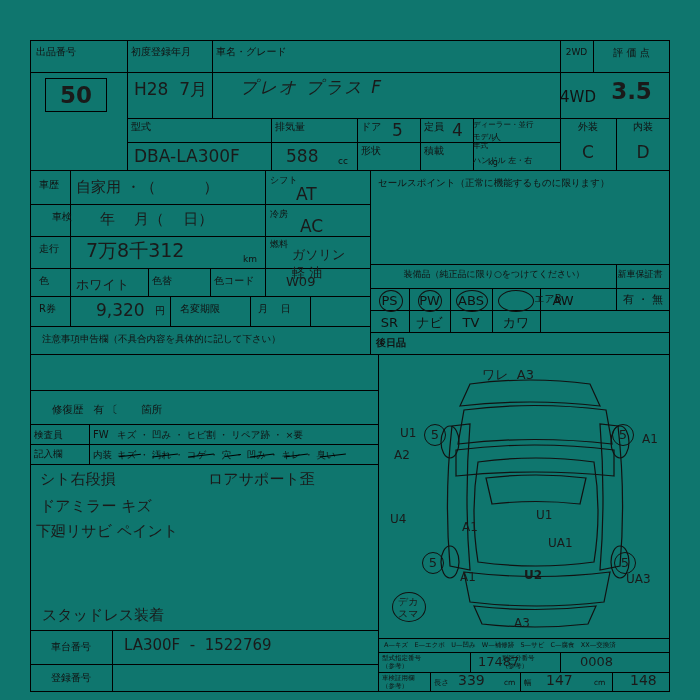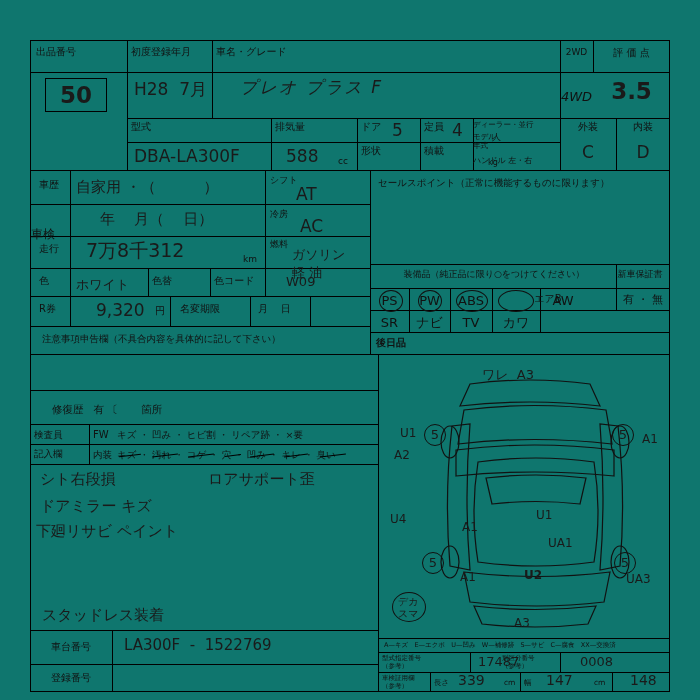--- a/index.html
+++ b/index.html
@@ -91,21 +91,21 @@
   <div class="t" style="left:36px;top:47px;font-size:10px;">出品番号</div>
   <div class="hw big c" style="left:45px;top:82px;width:62px;text-align:center;">50</div>
 
   <div class="t" style="left:131px;top:47px;font-size:10px;">初度登録年月</div>
   <div class="hw med" style="left:134px;top:78px;">H28  7月</div>
 
   <div class="t" style="left:216px;top:47px;font-size:10px;">車名・グレード</div>
   <div class="hw med i" style="left:240px;top:76px;letter-spacing:2px;">プレオ プラス F</div>
 
   <div class="t c" style="left:560px;top:48px;width:33px;font-size:9px;">2WD</div>
-  <div class="t c" style="left:560px;top:90px;width:33px;font-size:13px;font-style:italic;">4WD</div>
+  <div class="t c" style="left:560px;top:90px;width:33px;font-size:15px;">4WD</div>
   <div class="t c" style="left:593px;top:48px;width:77px;font-size:10px;">評 価 点</div>
   <div class="hw big c" style="left:593px;top:78px;width:77px;text-align:center;">3.5</div>
 
   <div class="t" style="left:131px;top:122px;font-size:10px;">型式</div>
   <div class="hw med" style="left:134px;top:146px;">DBA-LA300F</div>
 
   <div class="t" style="left:275px;top:122px;font-size:10px;">排気量</div>
   <div class="hw med" style="left:286px;top:146px;">588</div>
   <div class="t" style="left:338px;top:157px;font-size:9px;">cc</div>
 
@@ -126,21 +126,21 @@
   <div class="t c" style="left:560px;top:122px;width:56px;font-size:10px;">外装</div>
   <div class="t c" style="left:616px;top:122px;width:54px;font-size:10px;">内装</div>
   <div class="hw med c" style="left:560px;top:142px;width:56px;text-align:center;">C</div>
   <div class="hw med c" style="left:616px;top:142px;width:54px;text-align:center;">D</div>
 
   <div class="t" style="left:39px;top:180px;font-size:10px;">車歴</div>
   <div class="hw med" style="left:76px;top:178px;font-size:15px;">自家用 ・（          ）</div>
   <div class="t" style="left:270px;top:176px;font-size:9px;">シフト</div>
   <div class="hw med" style="left:296px;top:184px;">AT</div>
 
-  <div class="t" style="left:31px;top:212px;font-size:12px;margin-top:16px;">車検</div>
+  <div class="t" style="left:52px;top:212px;font-size:10px;">車検</div>
   <div class="hw med" style="left:100px;top:210px;font-size:15px;">年    月（    日）</div>
   <div class="t" style="left:270px;top:210px;font-size:9px;">冷房</div>
   <div class="hw med" style="left:300px;top:216px;">AC</div>
 
   <div class="t" style="left:39px;top:244px;font-size:10px;">走行</div>
   <div class="hw med" style="left:86px;top:238px;font-size:19px;">7万8千312</div>
   <div class="t" style="left:243px;top:255px;font-size:9px;">km</div>
   <div class="t" style="left:270px;top:240px;font-size:9px;">燃料</div>
   <div class="hw sm" style="left:292px;top:246px;line-height:1.35;">ガソリン
 軽 油</div>

